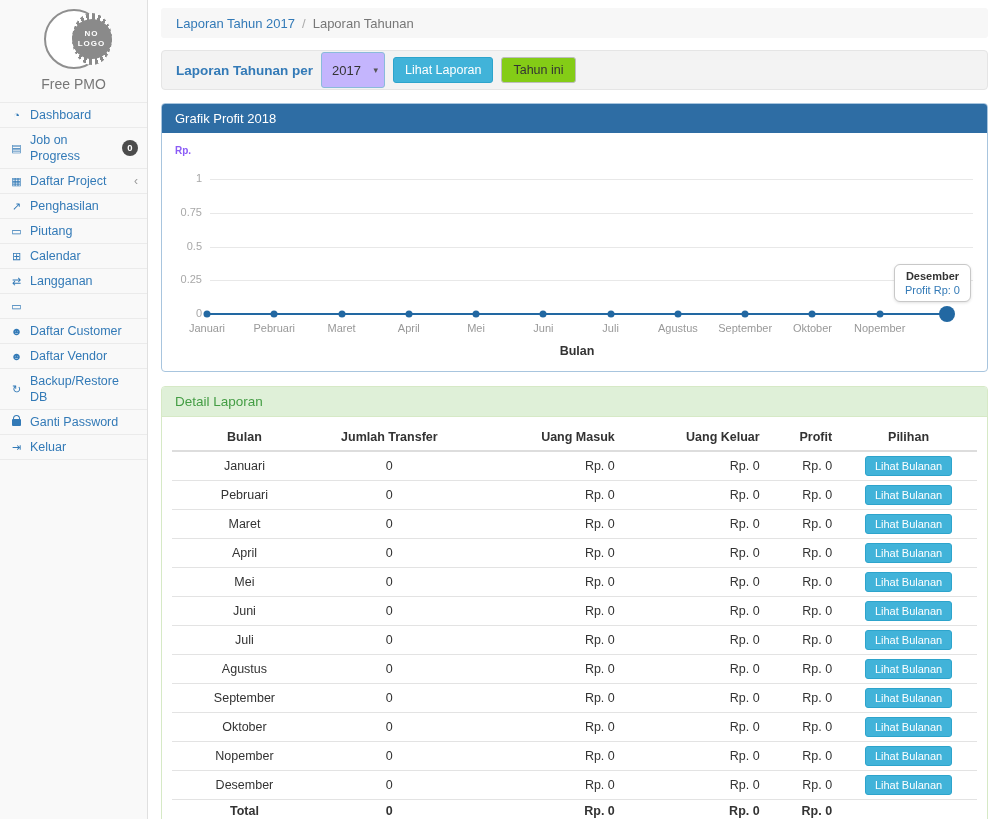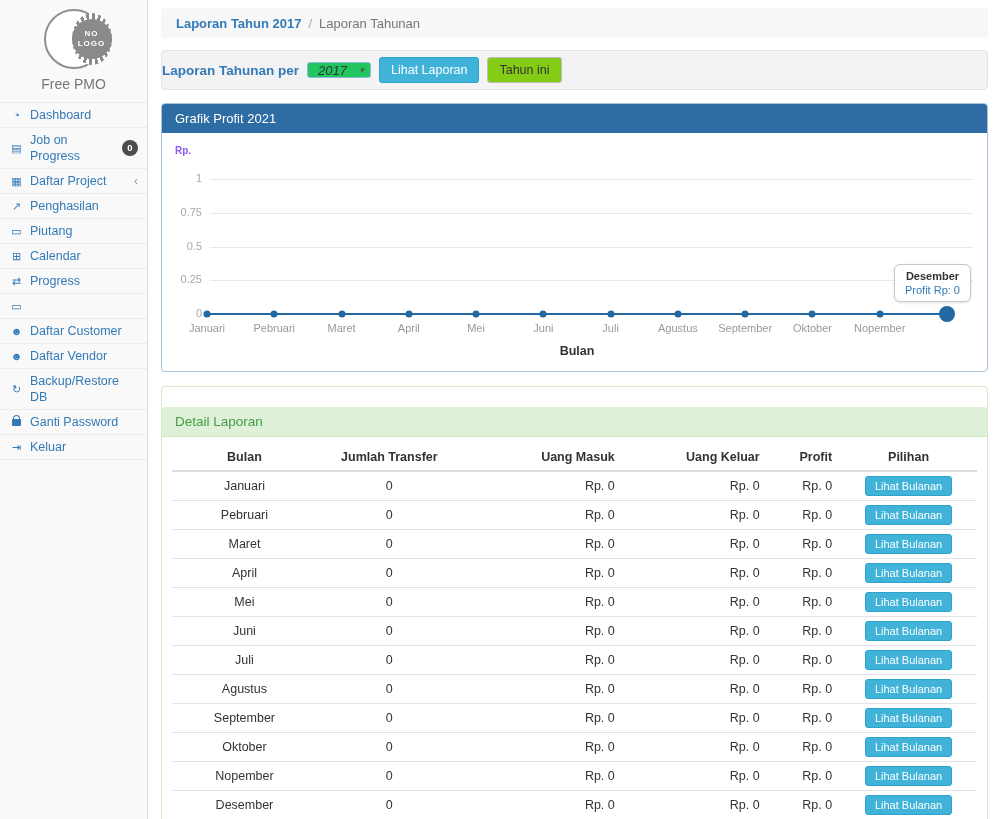--- a/index.html
+++ b/index.html
@@ -34,43 +34,43 @@
   .side-chevron { margin-left:auto; color:#999; font-size:12px; }
   .css-lock { position:relative; display:inline-block; width:9px; height:7px; background:#337ab7;
     border-radius:1px; margin-top:4px; }
   .css-lock::before { content:""; position:absolute; top:-4px; left:1px; width:5px; height:5px;
     border:1.5px solid #337ab7; border-bottom:none; border-radius:4px 4px 0 0; }
 
   
   .main { flex:1; padding:8px 12px 0 13px; }
   .breadcrumb-bar { height:30px; background:#f7f7f7; border-radius:3px; display:flex; align-items:center;
     padding:0 15px; font-size:13px; margin-bottom:12px; }
-  .crumb-link { color:#337ab7;font-weight:bold; }
+  .crumb-link { color:#337ab7; }
   .crumb-sep { margin:0 7px; color:#aaa; }
   .crumb-current { color:#777; }
 
   .toolbar { height:40px; background:#f3f3f3; border:1px solid #e5e5e5; border-radius:4px;
-    display:flex; align-items:center; padding:0 0; gap:8px; margin-bottom:13px; }
+    display:flex; align-items:center; padding:0 14px; gap:8px; margin-bottom:13px; }
   .toolbar-label { color:#337ab7; font-weight:bold; font-size:13.5px; }
-  .year-select { width:64px; height:16px; background:#22c55e; border:1px solid #8abbdb; border-radius:3px;
+  .year-select { width:64px; height:36px; background:#c4b5fd; border:1px solid #8abbdb; border-radius:3px;
     display:flex; align-items:center; justify-content:space-between; padding:0 6px 0 10px;
-    font-size:13px; color:#333; cursor:pointer;font-style:italic; }
+    font-size:13px; color:#333; cursor:pointer; }
   .caret { font-size:9px; color:#555; }
   .btn { border-radius:3px; font-size:12.5px; padding:5px 11px; cursor:pointer; font-family:inherit; }
   .btn-info { background:#41b3d9; border:1px solid #2da4cc; color:#fff; }
   .btn-default { background:#84cc16; border:1px solid #bdbdbd; color:#333; }
 
   
   .panel { border-radius:4px; margin-bottom:14px; background:#fff; }
   .panel-primary { border:1px solid #a8c5de; }
   .panel-primary .panel-heading { background:#2e6da4; color:#fff; padding:7px 13px; font-size:13px;
     border-radius:3px 3px 0 0; }
   .panel-success { border:1px solid #d6e9c6; }
   .panel-success .panel-heading { background:#dff0d8; color:#449d44; padding:7px 13px; font-size:13.5px;
-    border-bottom:1px solid #d6e9c6; border-radius:3px 3px 0 0;margin-top:20px; }
+    border-bottom:1px solid #d6e9c6; border-radius:3px 3px 0 0; }
 
   
   .chart-body { position:relative; height:238px; border-radius:0 0 3px 3px; }
   .y-title { position:absolute; top:12px; left:13px; font-weight:bold; font-size:10px; color:#8b5cf6; }
   .ytick { position:absolute; left:0; width:40px; text-align:right; font-size:11px; color:#a8a8a8; }
   .gridline { position:absolute; left:48px; right:14px; height:1px; background:#e8e8e8; }
   .line-area { position:absolute; left:45px; right:40px; top:180px; height:2px; background:#2268a2; }
   .dot { position:absolute; top:1px; transform:translate(-50%,-50%); width:7px; height:7px;
     border-radius:50%; background:#2268a2; }
   .dot.big { width:16px; height:16px; }
@@ -134,21 +134,21 @@
         <div class="side-item">
           <span class="side-icon">▭</span>
           <span class="side-label">Piutang</span>
         </div>
         <div class="side-item">
           <span class="side-icon">⊞</span>
           <span class="side-label">Calendar</span>
         </div>
         <div class="side-item">
           <span class="side-icon">⇄</span>
-          <span class="side-label">Progress</span>
+          <span class="side-label">Langganan</span>
         </div>
         <div class="side-item">
           <span class="side-icon">▭</span>
         </div>
         <div class="side-item">
           <span class="side-icon">☻</span>
           <span class="side-label">Daftar Customer</span>
         </div>
         <div class="side-item">
           <span class="side-icon">☻</span>
@@ -181,21 +181,21 @@
       <span class="toolbar-label">Laporan Tahunan per</span>
       <div class="year-select">
         <span>2017</span>
         <span class="caret">▾</span>
       </div>
       <button class="btn btn-info">Lihat Laporan</button>
       <button class="btn btn-default">Tahun ini</button>
     </div>
 
     <div class="panel panel-primary">
-      <div class="panel-heading">Grafik Profit 2021</div>
+      <div class="panel-heading">Grafik Profit 2018</div>
       <div class="chart-body">
         <div class="y-title">Rp.</div>
         <div class="line-area">
             <span class="dot" style="left: 0%;"></span>
             <span class="dot" style="left: 9.09091%;"></span>
             <span class="dot" style="left: 18.1818%;"></span>
             <span class="dot" style="left: 27.2727%;"></span>
             <span class="dot" style="left: 36.3636%;"></span>
             <span class="dot" style="left: 45.4545%;"></span>
             <span class="dot" style="left: 54.5455%;"></span>

